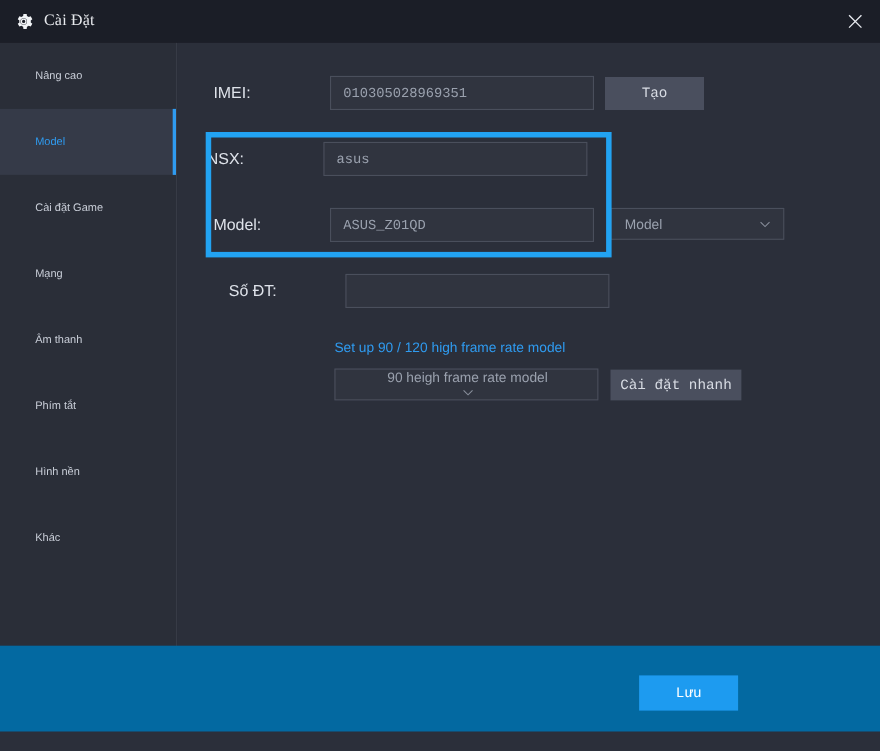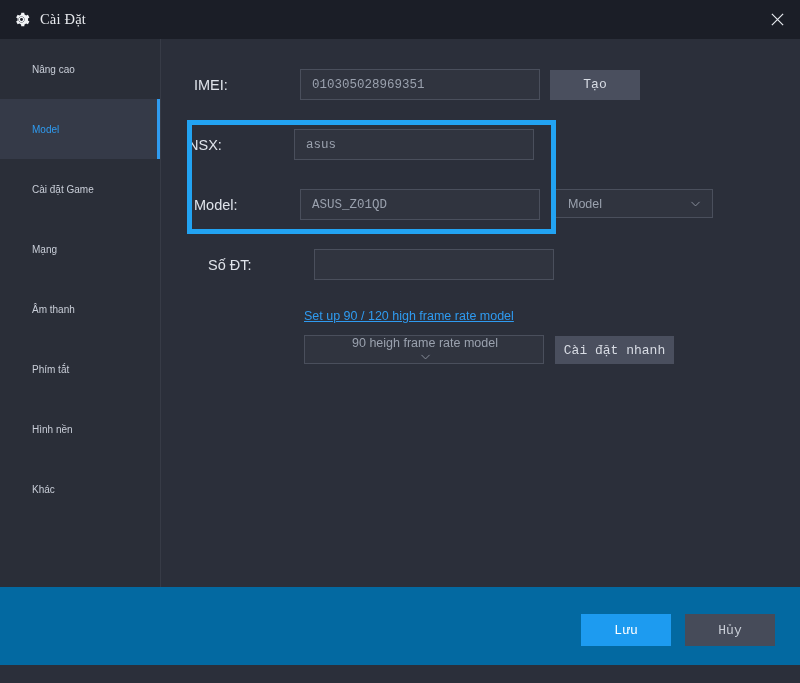--- a/index.html
+++ b/index.html
@@ -125,21 +125,20 @@
     left: 394px; top: 150px;
     width: 158px; height: 29px;
   }
   .chev { width: 13px; height: 13px; display: block; opacity: .75; }
 
   
   .fr-link {
     position: absolute; left: 143px; top: 270px;
     color: #2f9bf0; font-size: 12.5px;
     cursor: pointer;
-    text-decoration: underline;
   }
   #select-framerate {
     left: 143px; top: 296px;
     width: 240px; height: 29px; flex-direction: column;
   }
   .btn-quick {
     position: absolute; left: 394px; top: 297px;
     width: 119px; height: 28px;
   }
 
@@ -258,16 +257,15 @@
       </svg>
     </div>
 
     <button class="btn btn-grey btn-quick">Cài đặt nhanh</button>
   </div>
 
   <div class="highlight"></div>
 
   <div class="footer">
     <button class="btn btn-save">Lưu</button>
-    <button class="btn btn-cancel">Hủy</button>
   </div>
 
 </div>
 
 </body></html>

